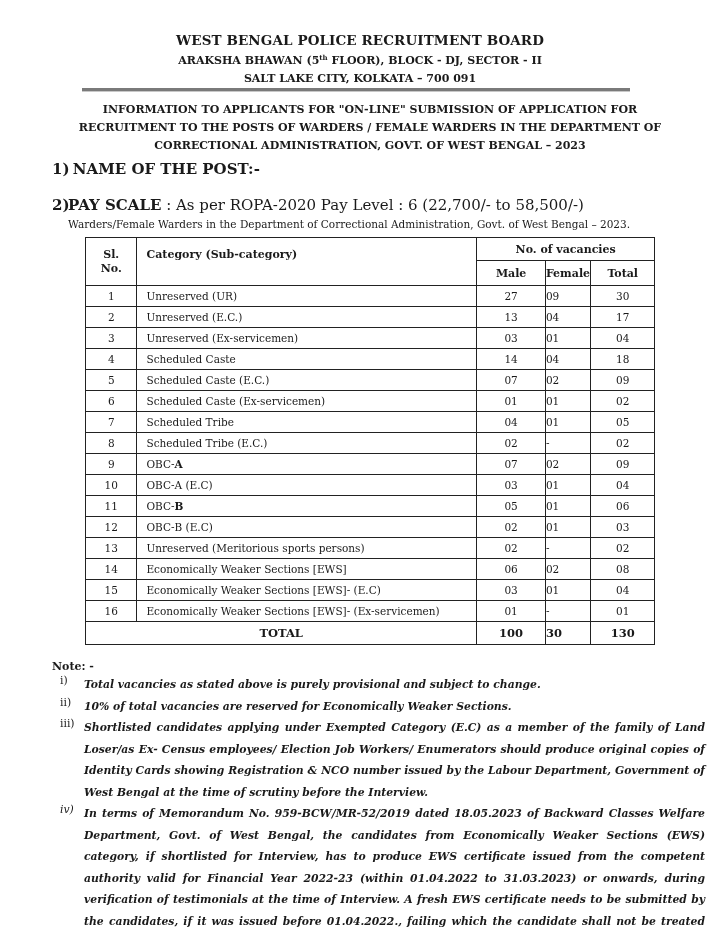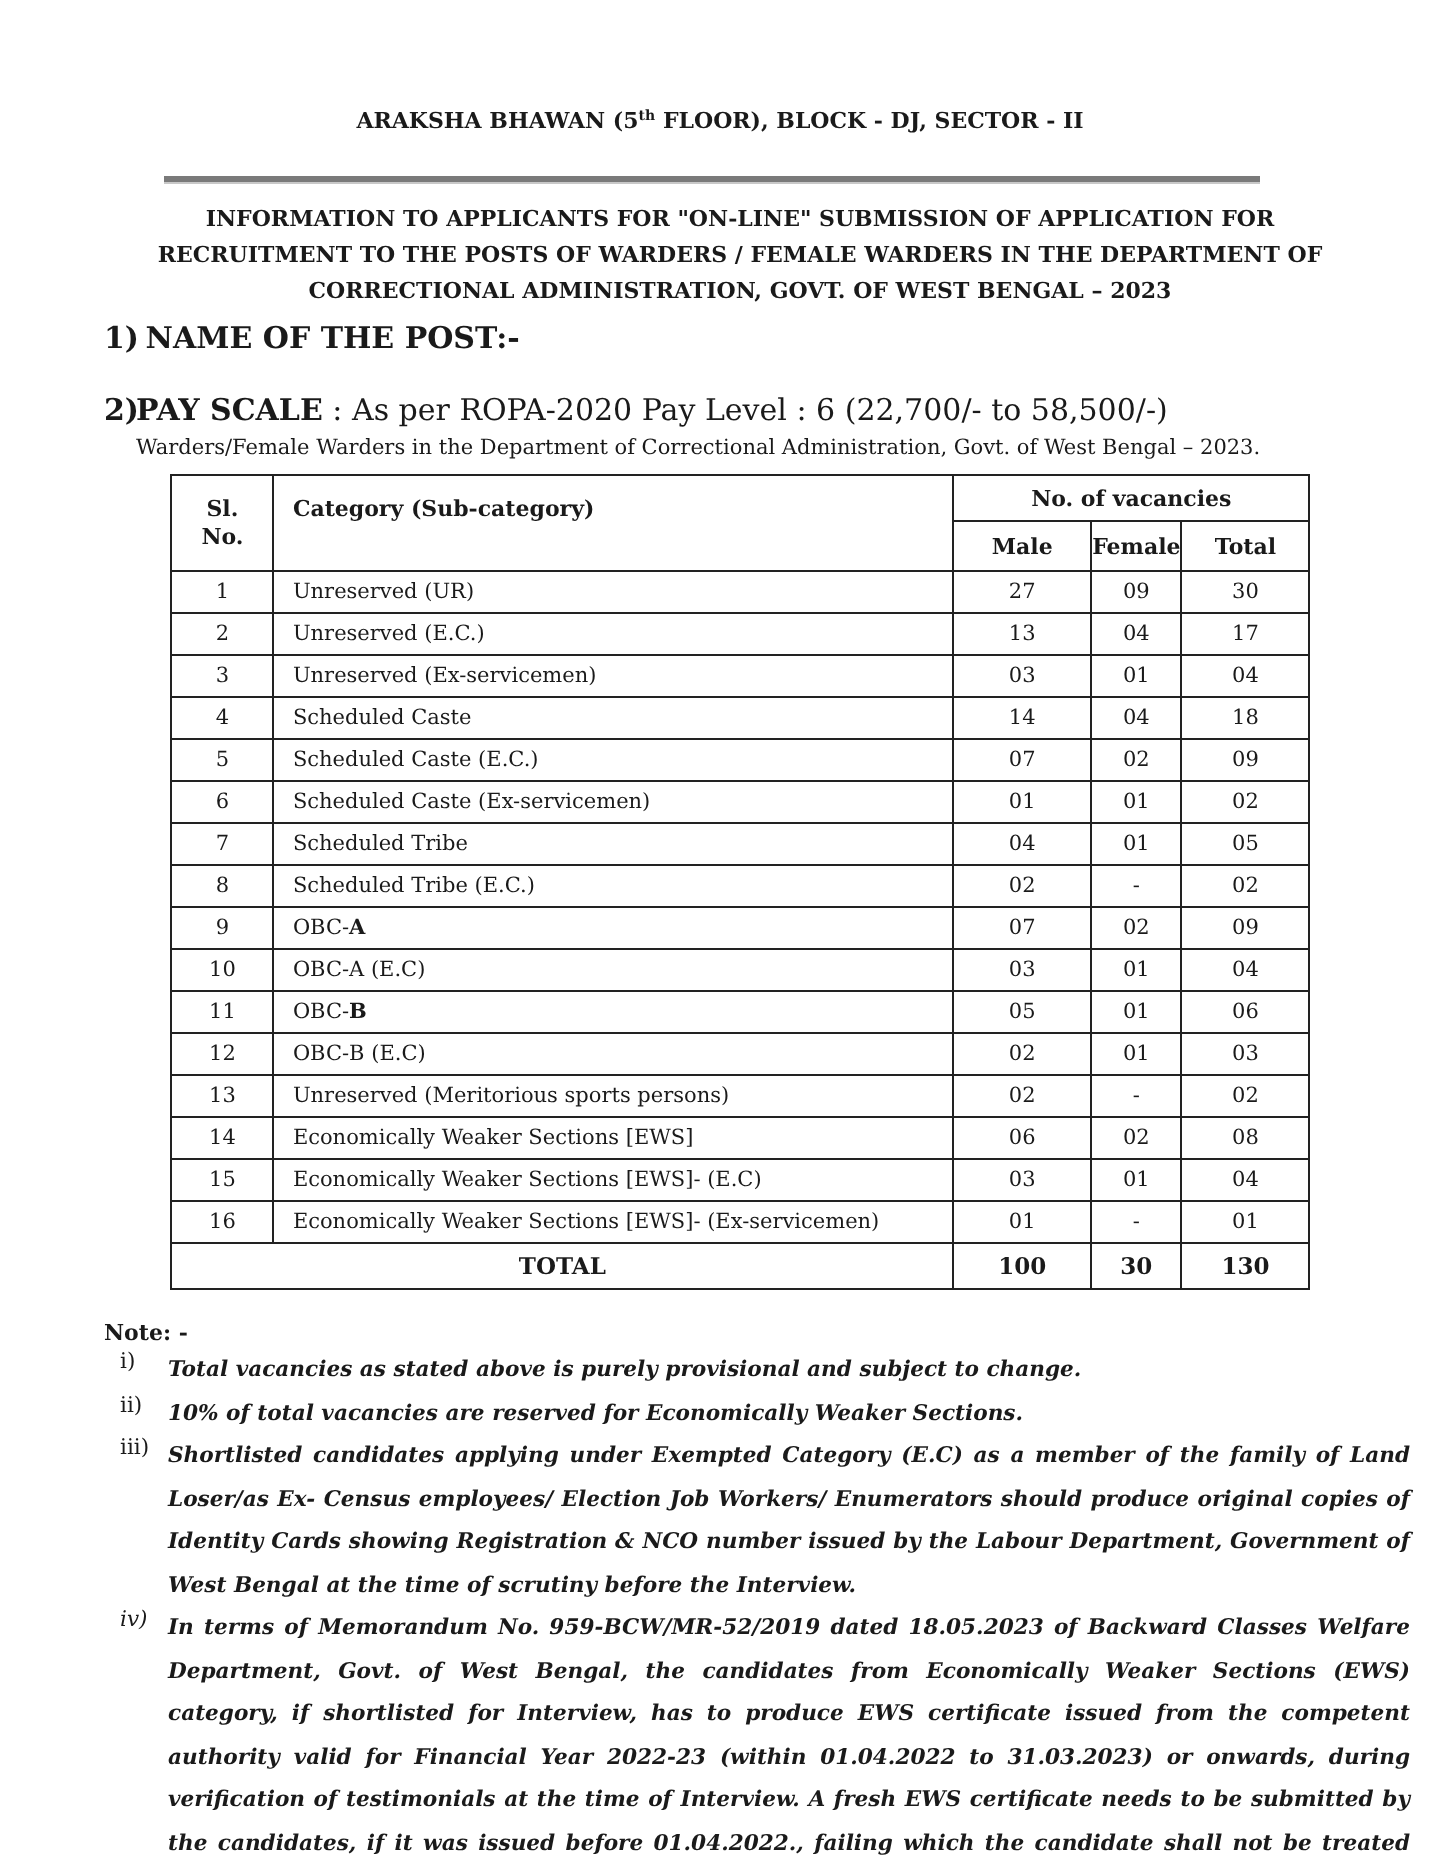--- a/index.html
+++ b/index.html
@@ -30,21 +30,21 @@
     position: absolute; left: 85px; top: 237px; width: 570px;
     border-collapse: collapse; font-size: 10.5px;
   }
   table.vac td, table.vac th {
     border: 1.5px solid #222; padding: 0; height: 20px;
   }
   table.vac th { font-weight: bold; font-size: 11px; }
   .c-sl { width: 50px; text-align: center; }
   .c-cat { width: 327px; text-align: left; padding-left: 9px !important; }
   .c-m { width: 67px; text-align: center; }
-  .c-f { width: 43px; text-align: center; }
+  .c-f { width: 43px; text-align: left; }
   .c-t { width: 62px; text-align: center; }
   th.c-cat { vertical-align: middle; }
   tr.hrow1 th { height: 22px; margin-top: 19px; }
   tr.hrow2 th { height: 24px; }
   tr.total td { font-weight: bold; font-size: 11.5px; height: 22px; }
   .bold { font-weight: bold; }
 
   .note-title { position: absolute; left: 52px; top: 660px; font-size: 11px; font-weight: bold; }
   .note { position: absolute; left: 60px; width: 645px; font-size: 10.8px; }
   .note .roman { position: absolute; left: 0; top: 0; width: 22px; font-style: normal; }
@@ -54,21 +54,23 @@
   .note-1 { top: 674px; }
   .note-2 { top: 696px; }
   .note-3 { top: 717px; }
   .note-4 { top: 803px; }
 </style>
 </head>
 <body>
 
 <div class="page">
 
+  <div class="hdr hdr1">WEST BENGAL POLICE RECRUITMENT BOARD</div>
   <div class="hdr hdr2"><span>ARAKSHA BHAWAN (5</span><sup>th</sup><span> FLOOR), BLOCK - DJ, SECTOR - II</span></div>
+  <div class="hdr hdr3">SALT LAKE CITY, KOLKATA – 700 091</div>
   <div class="rule"></div>
 
   <div class="intro">
     <div>INFORMATION TO APPLICANTS FOR "ON-LINE" SUBMISSION OF APPLICATION FOR</div>
     <div>RECRUITMENT TO THE POSTS OF WARDERS / FEMALE WARDERS IN THE DEPARTMENT OF</div>
     <div>CORRECTIONAL ADMINISTRATION, GOVT. OF WEST BENGAL – 2023</div>
   </div>
 
   <div class="sec sec-1">
     <span class="num">1)</span>

